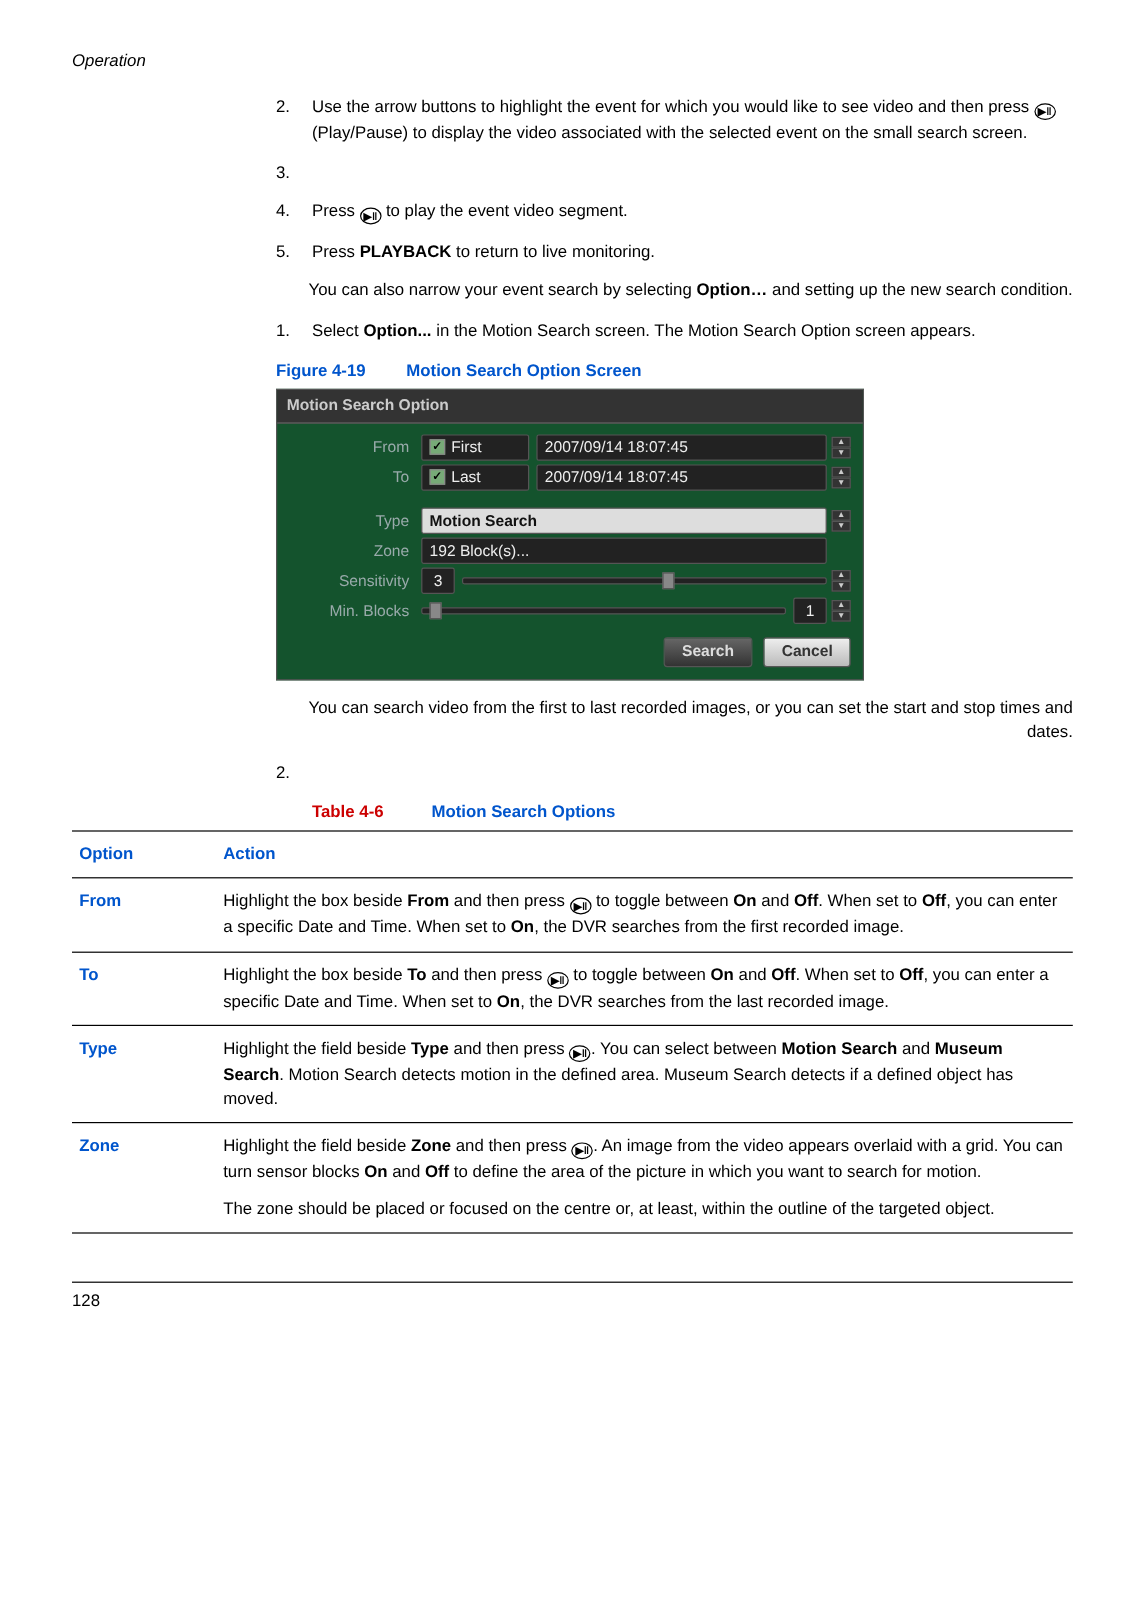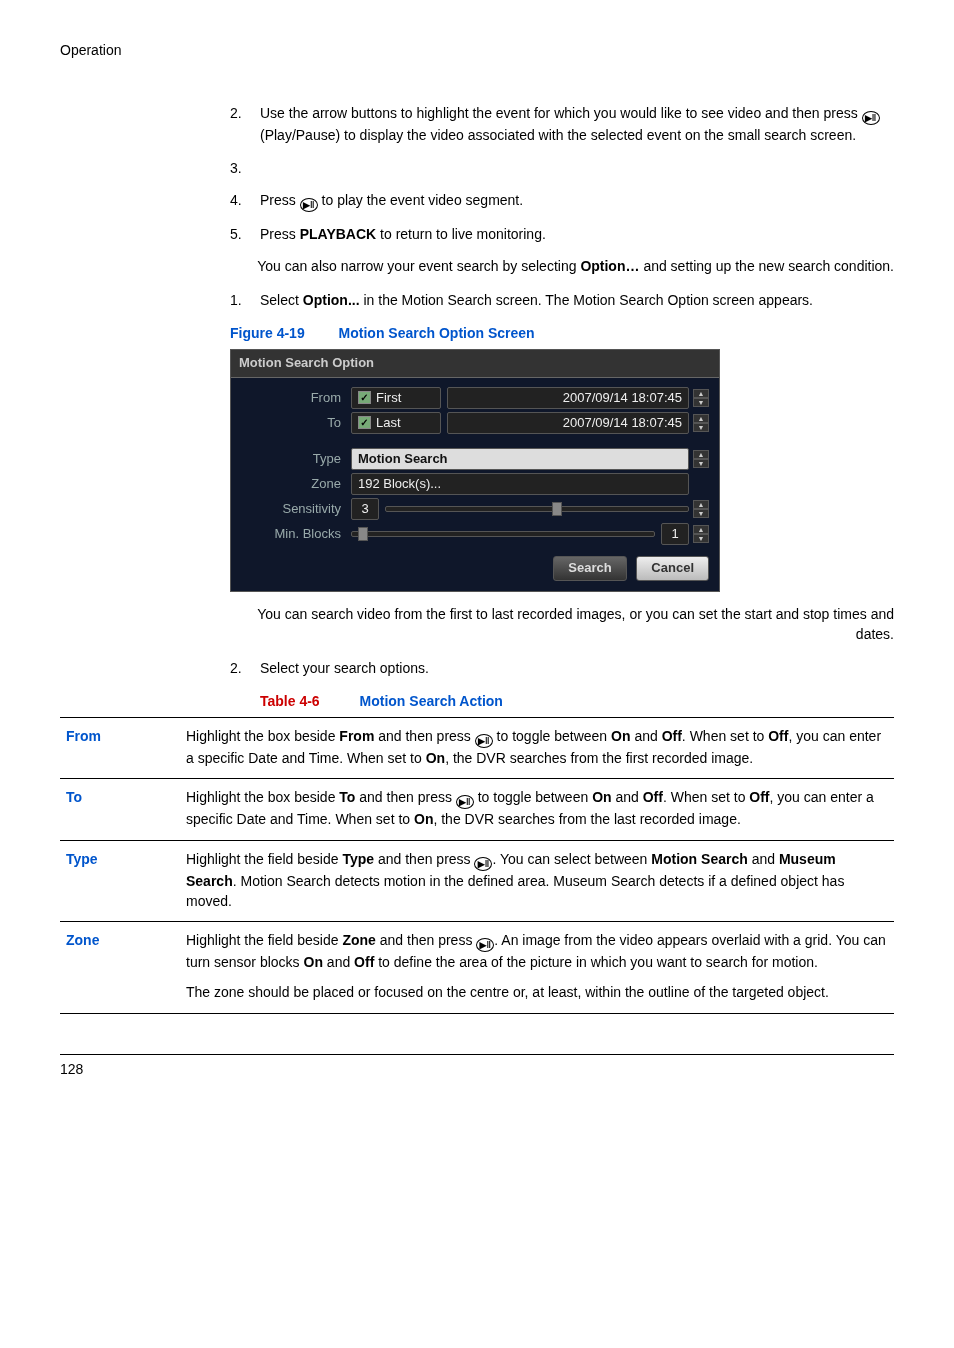--- a/index.html
+++ b/index.html
@@ -6,21 +6,21 @@
   body {
     font-family: Arial, Helvetica, sans-serif;
     font-size: 14px;
     color: #000;
     background: #fff;
     width: 954px;
     margin: 0 auto;
     padding: 40px 60px 40px 60px;
     line-height: 1.45;
   }
-  .header-text { font-size: 14px; margin-bottom: 43px; }
+  .header-text { font-size: 14px; margin-bottom: 18px; font-style: italic; }
   .numbered-item { display: flex; margin-bottom: 12px; padding-left: 170px; }
   .numbered-item .num { width: 30px; flex: 0 0 30px; }
   .numbered-item .body { flex: 1; }
   .intro-para { padding-left: 170px; margin: 12px 0 14px 0; text-align: right; }
   .figure-caption { padding-left: 170px; margin-top: 10px; margin-bottom: 6px; }
   .fig-label { color: #0055cc; font-weight: bold; margin-right: 30px; }
   .fig-title { color: #0055cc; font-weight: bold; }
   .icon-circle {
     display: inline-block;
     width: 18px; height: 14px;
@@ -33,38 +33,38 @@
     font-weight: bold;
     font-family: sans-serif;
   }
   b { font-weight: bold; }
 
   
   .panel {
     width: 490px;
     margin-left: 170px;
     border: 1px solid #555;
-    background: #0f172a;
+    background: #14532d;
     color: #ddd;
     font-size: 13px;
     margin-bottom: 12px;
   }
   .panel-title { background: #333; color:#ccc; border-bottom: 1px solid #666; padding:4px 8px; font-weight:bold; }
   .panel-body { padding: 6px 10px 10px 10px; }
   .panel-row { display:flex; align-items:center; margin:3px 0; }
   .panel-row .lab { width:110px; text-align:right; padding-right:10px; color:#9aa; }
   .panel-field { flex:1; background:#222; border:1px solid #555; color:#eee; padding:2px 6px; height:22px; display:flex; align-items:center; border-radius:2px; }
   .checkbox { width:13px;height:13px;border:1px solid #888;background:#7a7; color:#000;font-size:10px;line-height:11px;text-align:center;margin-right:5px;font-weight:bold;}
   .spinner { width:16px;display:flex;flex-direction:column;margin-left:4px; }
   .spinner span{ background:#333;border:1px solid #555;height:9px;font-size:7px;color:#ccc;text-align:center;line-height:7px; }
   .gap { height:8px; }
   .panel-buttons { text-align:right; padding-top:8px; }
   .panel-btn { display:inline-block; background:linear-gradient(#eee,#bbb); color:#333; border:1px solid #555; border-radius:3px; padding:2px 14px; margin-left:6px; font-weight:bold; font-size:13px; }
   .panel-btn.search { background:linear-gradient(#666,#333); color:#ddd; }
-  .datefield { justify-content:flex-end; }
+  .datefield { justify-content:flex-start; }
   .slider-track { flex:1; height:6px; background:#222; border:1px solid #555; position:relative; border-radius:2px; }
   .slider-thumb { position:absolute; width:10px; height:14px; background:#888; top:-5px; border:1px solid #555; }
 
   
   .tbl-caption { padding-left: 200px; margin: 8px 0 6px 0; }
   .tbl-label { color:#cc0000; font-weight:bold; margin-right:36px; }
   .tbl-title { color:#0055cc; font-weight:bold; }
   table.opt { width: 100%; border-collapse: collapse; font-size:14px; }
   table.opt th, table.opt td { border-top: 1px solid #000; padding: 8px 6px 10px 6px; vertical-align: top; text-align:left; }
   table.opt th.header-row { color:#0055cc; font-weight:bold; border-bottom:1px solid #000; }
@@ -215,30 +215,33 @@
       <span class="panel-btn search">Search</span>
       <span class="panel-btn">Cancel</span>
     </div>
   </div>
 </div>
 
 <div class="intro-para" style="padding-left:170px">You can search video from the first to last recorded images, or you can set the start and stop times and dates.</div>
 
 <div class="numbered-item">
   <div class="num">2.</div>
-  <div class="body">Select your search options.</div>
 </div>
 
 <div class="tbl-caption">
   <span class="tbl-label">Table 4-6</span>
-  <span class="tbl-title">Motion Search Action</span>
+  <span class="tbl-title">Motion Search Options</span>
 </div>
 
 <table class="opt">
   <tbody>
+      <tr>
+    <th class="header-row">Option</th>
+    <th class="header-row">Action</th>
+  </tr>
   <tr>
     <td class="opt-name">From</td>
     <td>
       <span>Highlight the box beside </span><b>From</b><span> and then press </span><span class="icon-circle">▶ǁ</span><span> to toggle between </span><b>On</b><span> and </span><b>Off</b><span>. When set to </span><b>Off</b><span>, you can enter a specific Date and Time. When set to </span><b>On</b><span>, the DVR searches from the first recorded image.</span>
     </td>
   </tr>
   <tr>
     <td class="opt-name">To</td>
     <td>
       <span>Highlight the box beside </span><b>To</b><span> and then press </span><span class="icon-circle">▶ǁ</span><span> to toggle between </span><b>On</b><span> and </span><b>Off</b><span>. When set to </span><b>Off</b><span>, you can enter a specific Date and Time. When set to </span><b>On</b><span>, the DVR searches from the last recorded image.</span>

